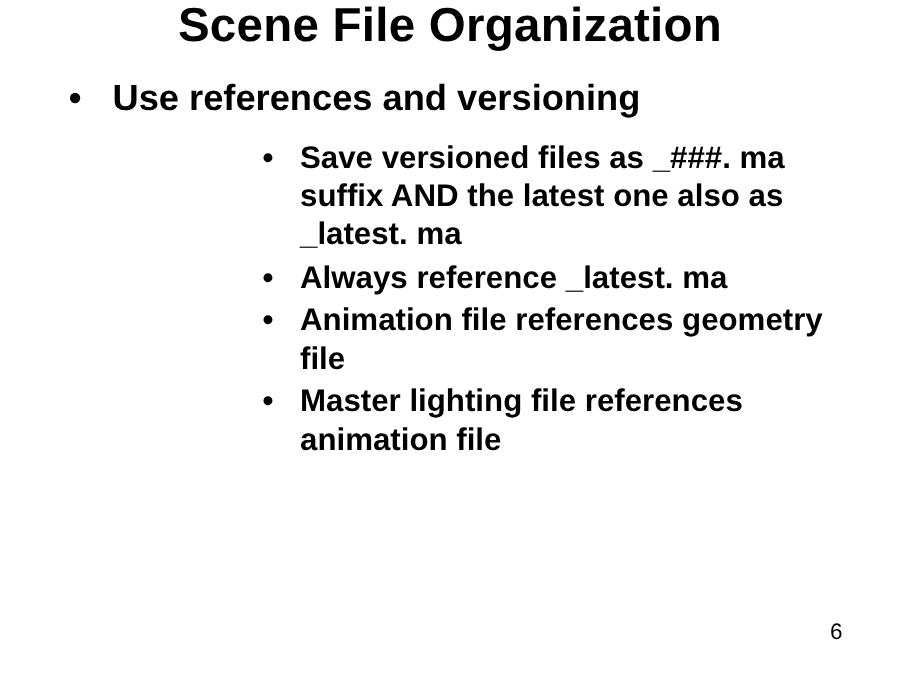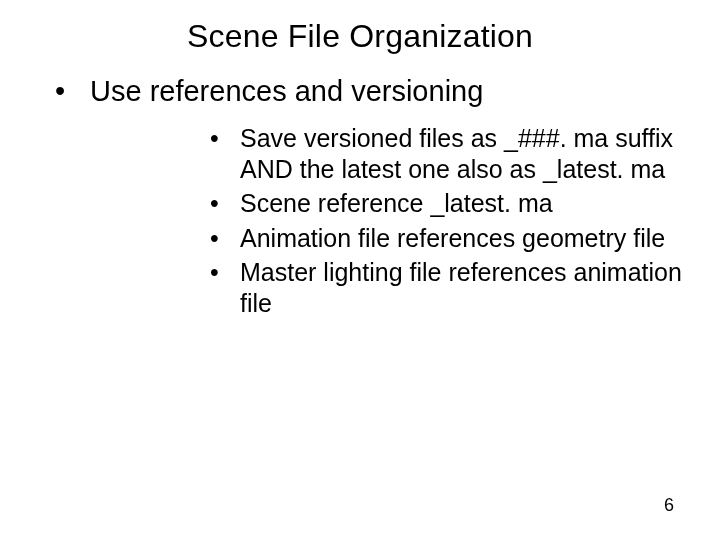--- a/index.html
+++ b/index.html
@@ -12,34 +12,34 @@
     color: #000;
   }
   .slide {
     position: relative;
     width: 720px;
     height: 540px;
     box-sizing: border-box;
   }
   .title {
     text-align: center;
-    font-size: 32px;
-    font-weight: 400;
-    padding-top: 18px;
+    font-size: 38px;
+    font-weight: 700;
     padding-bottom: 8px;
     letter-spacing: 0.2px;
   }
   ul {
     margin: 0;
     padding: 0;
     list-style: none;
   }
   
   .lvl1 {
     margin-top: 10px;
+    font-weight: bold;
   }
   .lvl1 > li {
     font-size: 29px;
     line-height: 1.25;
     padding-left: 90px;
     position: relative;
   }
   .lvl1 > li::before {
     content: "•";
     position: absolute;
@@ -77,21 +77,21 @@
 <body>
 
 <div class="slide">
   <div class="title">Scene File Organization</div>
 
   <ul class="lvl1">
     <li>
       <span>Use references and versioning</span>
       <ul class="lvl2">
         <li><span>Save versioned files as _###. ma suffix AND the latest one also as _latest. ma</span></li>
-        <li><span>Scene reference _latest. ma</span></li>
+        <li><span>Always reference _latest. ma</span></li>
         <li><span>Animation file references geometry file</span></li>
         <li><span>Master lighting file references animation file</span></li>
       </ul>
     </li>
   </ul>
 
   <div class="pagenum">6</div>
 </div>
 
 </body></html>

